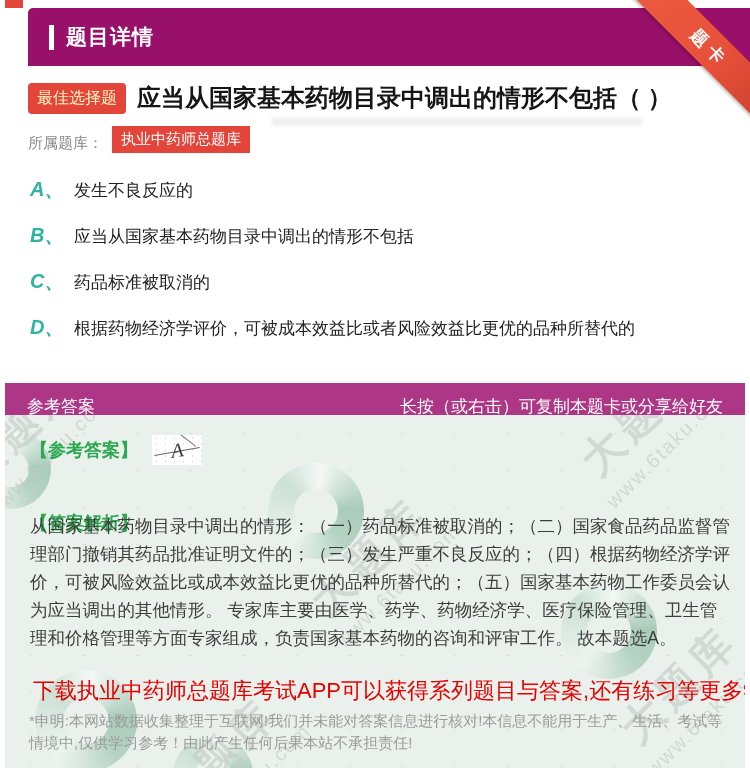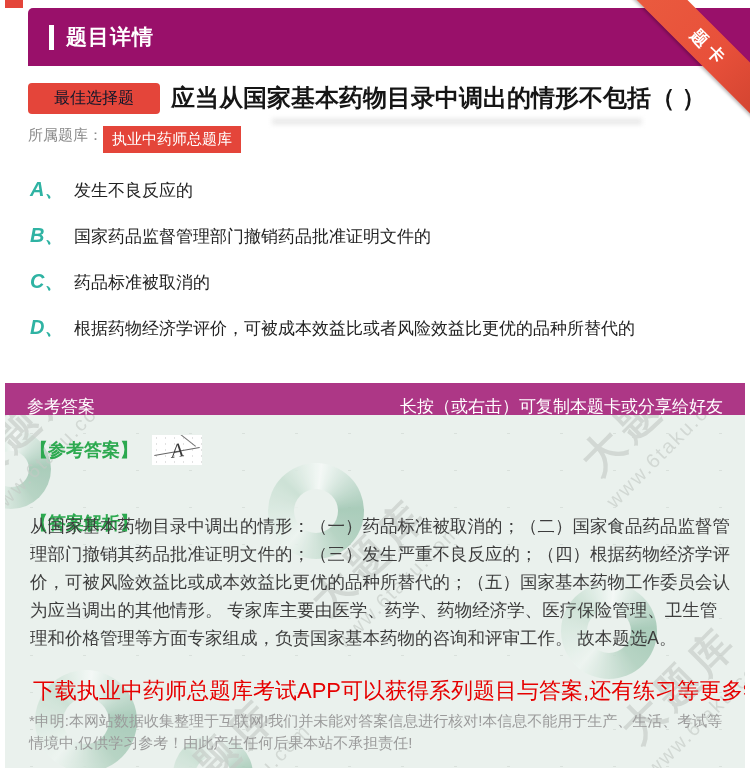--- a/index.html
+++ b/index.html
@@ -23,26 +23,26 @@
     position:absolute;top:30px;left:-18px;width:200px;height:36px;
     background:linear-gradient(90deg,#EA5C3F,#E8503A 55%,#CB402D);
     transform:rotate(45deg);
     display:flex;align-items:center;justify-content:center;
     color:#fff;font-size:17px;font-weight:bold;letter-spacing:6px;
     box-shadow:0 2px 3px rgba(0,0,0,.25);
   }
   
   .q-row{position:absolute;left:28px;top:82px;width:700px;display:flex;align-items:center;gap:11px;z-index:2;}
   .type-badge{
-    background:#E4453A;color:#0f172a;font-size:16px;padding:5px 26px;border-radius:4px;
+    background:#E4453A;color:#fef9c3;font-size:16px;padding:5px 9px;border-radius:4px;
     white-space:nowrap;flex:0 0 auto;
   }
   .q-title{font-size:24px;font-weight:bold;color:#151515;white-space:nowrap;}
   .title-smudge{position:absolute;left:272px;top:118px;width:370px;height:7px;background:#e2e2e2;filter:blur(2px);opacity:.65;z-index:1;}
-  .bank-row{position:absolute;left:28px;top:126px;display:flex;align-items:flex-start;z-index:2;}
+  .bank-row{position:absolute;left:28px;top:126px;display:flex;align-items:flex-end;gap:9px;z-index:2;}
   .bank-label{font-size:15px;color:#8a8a8a;}
   .bank-badge{background:#E4453A;color:#fff;font-size:15px;padding:4px 9px;border-radius:0;}
   
   .options{position:absolute;left:30px;top:176px;width:700px;z-index:2;}
   .option{display:flex;align-items:baseline;height:46px;}
   .opt-letter{
     color:#2FB3A3;font-style:italic;font-weight:bold;font-size:20px;
     width:44px;flex:0 0 auto;
   }
   .opt-text{font-size:17px;color:#222222;}
@@ -128,21 +128,21 @@
   <span class="bank-badge">执业中药师总题库</span>
 </div>
 
 <div class="options">
   <div class="option">
     <span class="opt-letter">A、</span>
     <span class="opt-text">发生不良反应的</span>
   </div>
   <div class="option">
     <span class="opt-letter">B、</span>
-    <span class="opt-text">国家药品监督管理部门撤销药品批准证明文件的</span>
+    <span class="opt-text">应当从国家基本药物目录中调出的情形不包括</span>
   </div>
   <div class="option">
     <span class="opt-letter">C、</span>
     <span class="opt-text">药品标准被取消的</span>
   </div>
   <div class="option">
     <span class="opt-letter">D、</span>
     <span class="opt-text">根据药物经济学评价，可被成本效益比或者风险效益比更优的品种所替代的</span>
   </div>
 </div>

